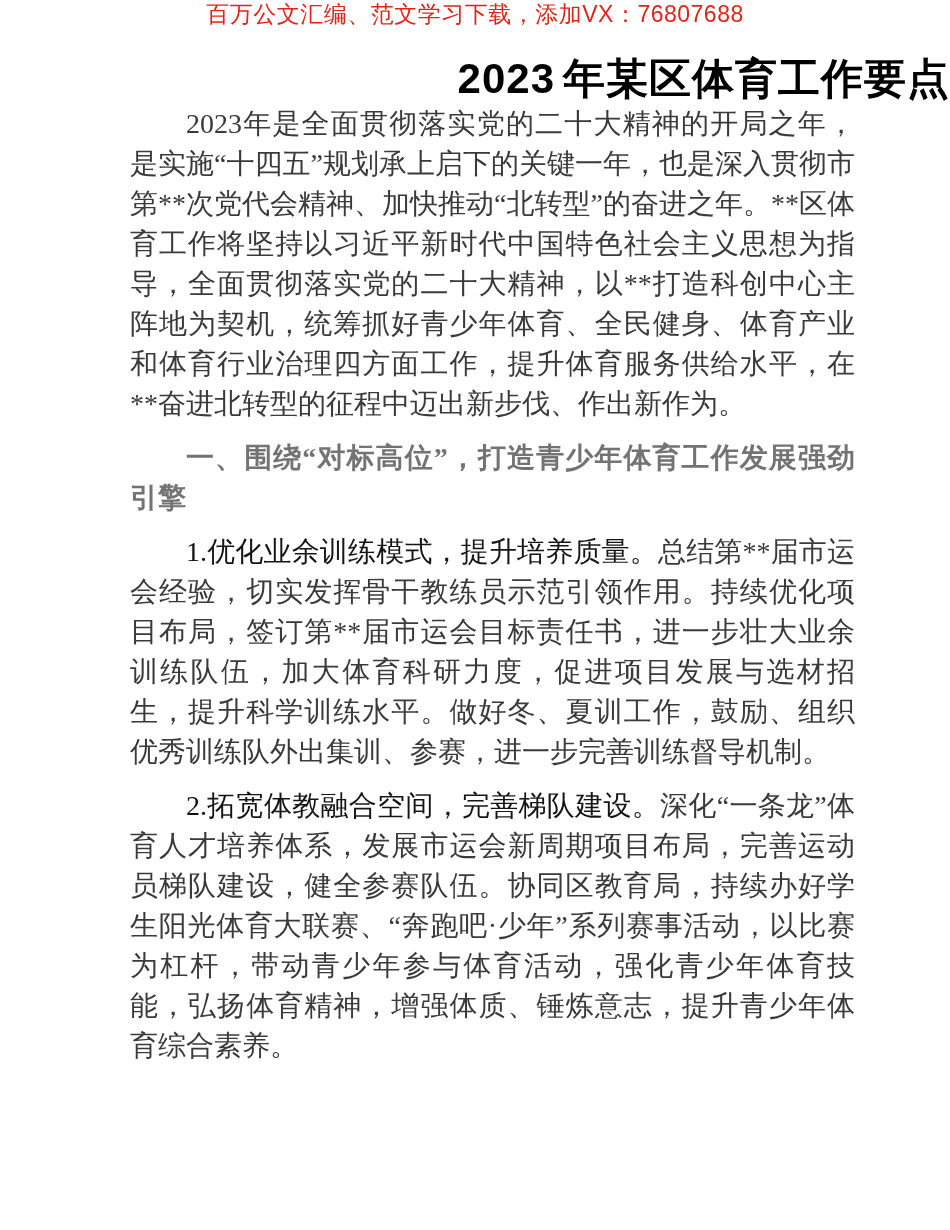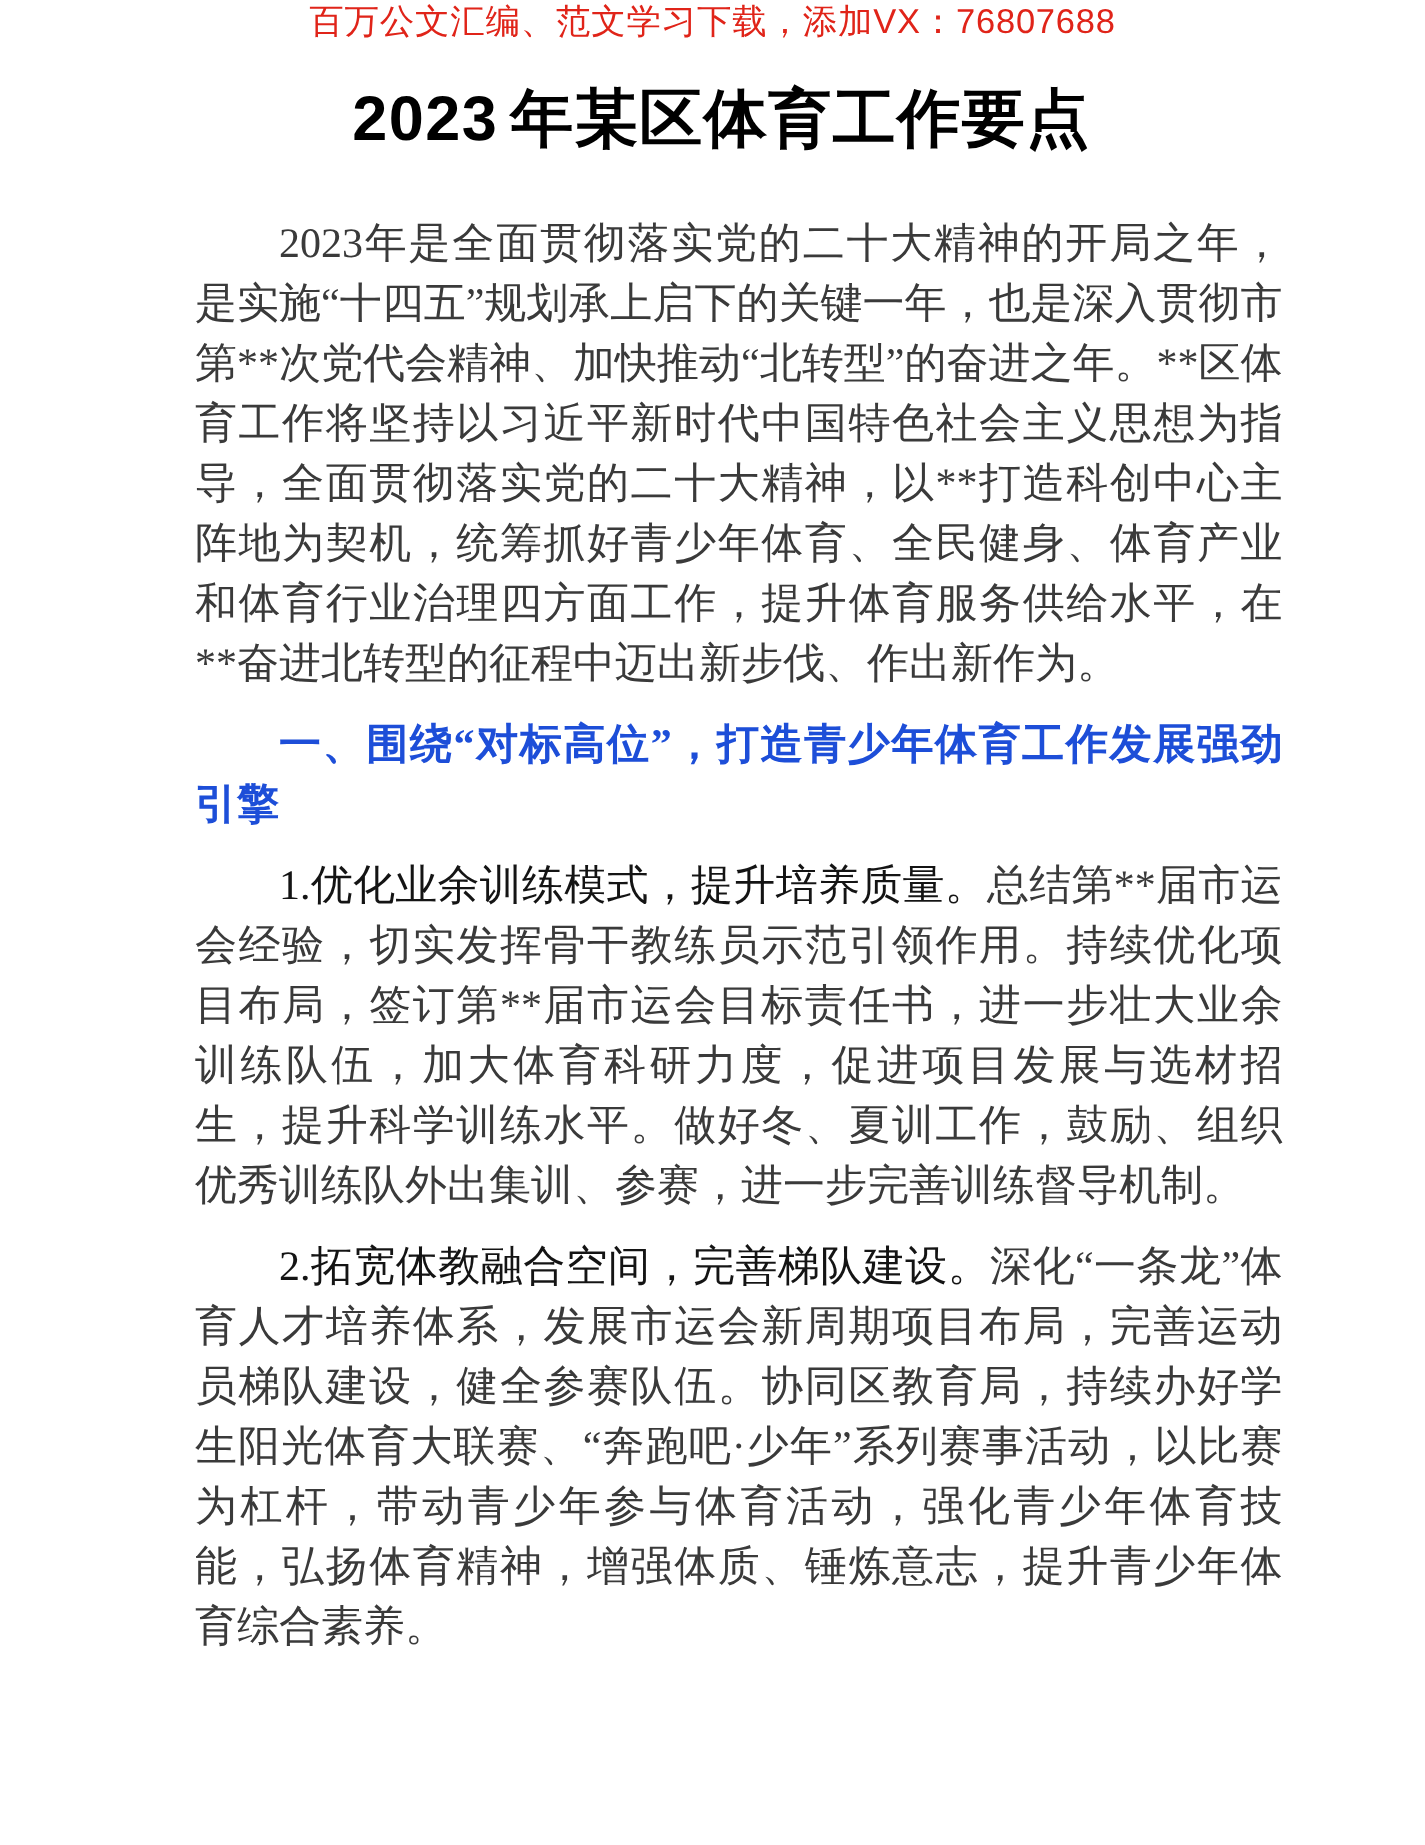--- a/index.html
+++ b/index.html
@@ -19,49 +19,48 @@
   .notice {
     text-align: center;
     color: #e02419;
     font-family: "Liberation Sans", "DejaVu Sans", sans-serif;
     font-size: 23px;
     line-height: 28px;
     letter-spacing: 0.5px;
   }
   .title {
     margin: 26px 0 0 12px;
-    text-align: center;
+    text-align: right;
     font-size: 42px;
     line-height: 50px;
     font-weight: 700;
     color: #000000;
     letter-spacing: 1px;
   }
   .title-num {
     font-family: "Liberation Sans", "DejaVu Sans", sans-serif;
     font-weight: 700;
     margin-right: 8px;
   }
   .content {
-    margin-top: 38px;
   }
   .para {
     margin: 0 95px 14px 130px;
     font-size: 28px;
     line-height: 40px;
     color: #3a3a3a;
     text-align: justify;
     text-indent: 2em;
   }
   .section-heading {
     margin: 0 95px 14px 130px;
     font-size: 28px;
     line-height: 40px;
     font-weight: 700;
-    color: #1d4ed8;
+    color: #737373;
     text-align: justify;
     text-indent: 2em;
   }
   .lead {
     font-weight: 400;
     color: #141414;
   }
 </style>
 </head>
 <body>

